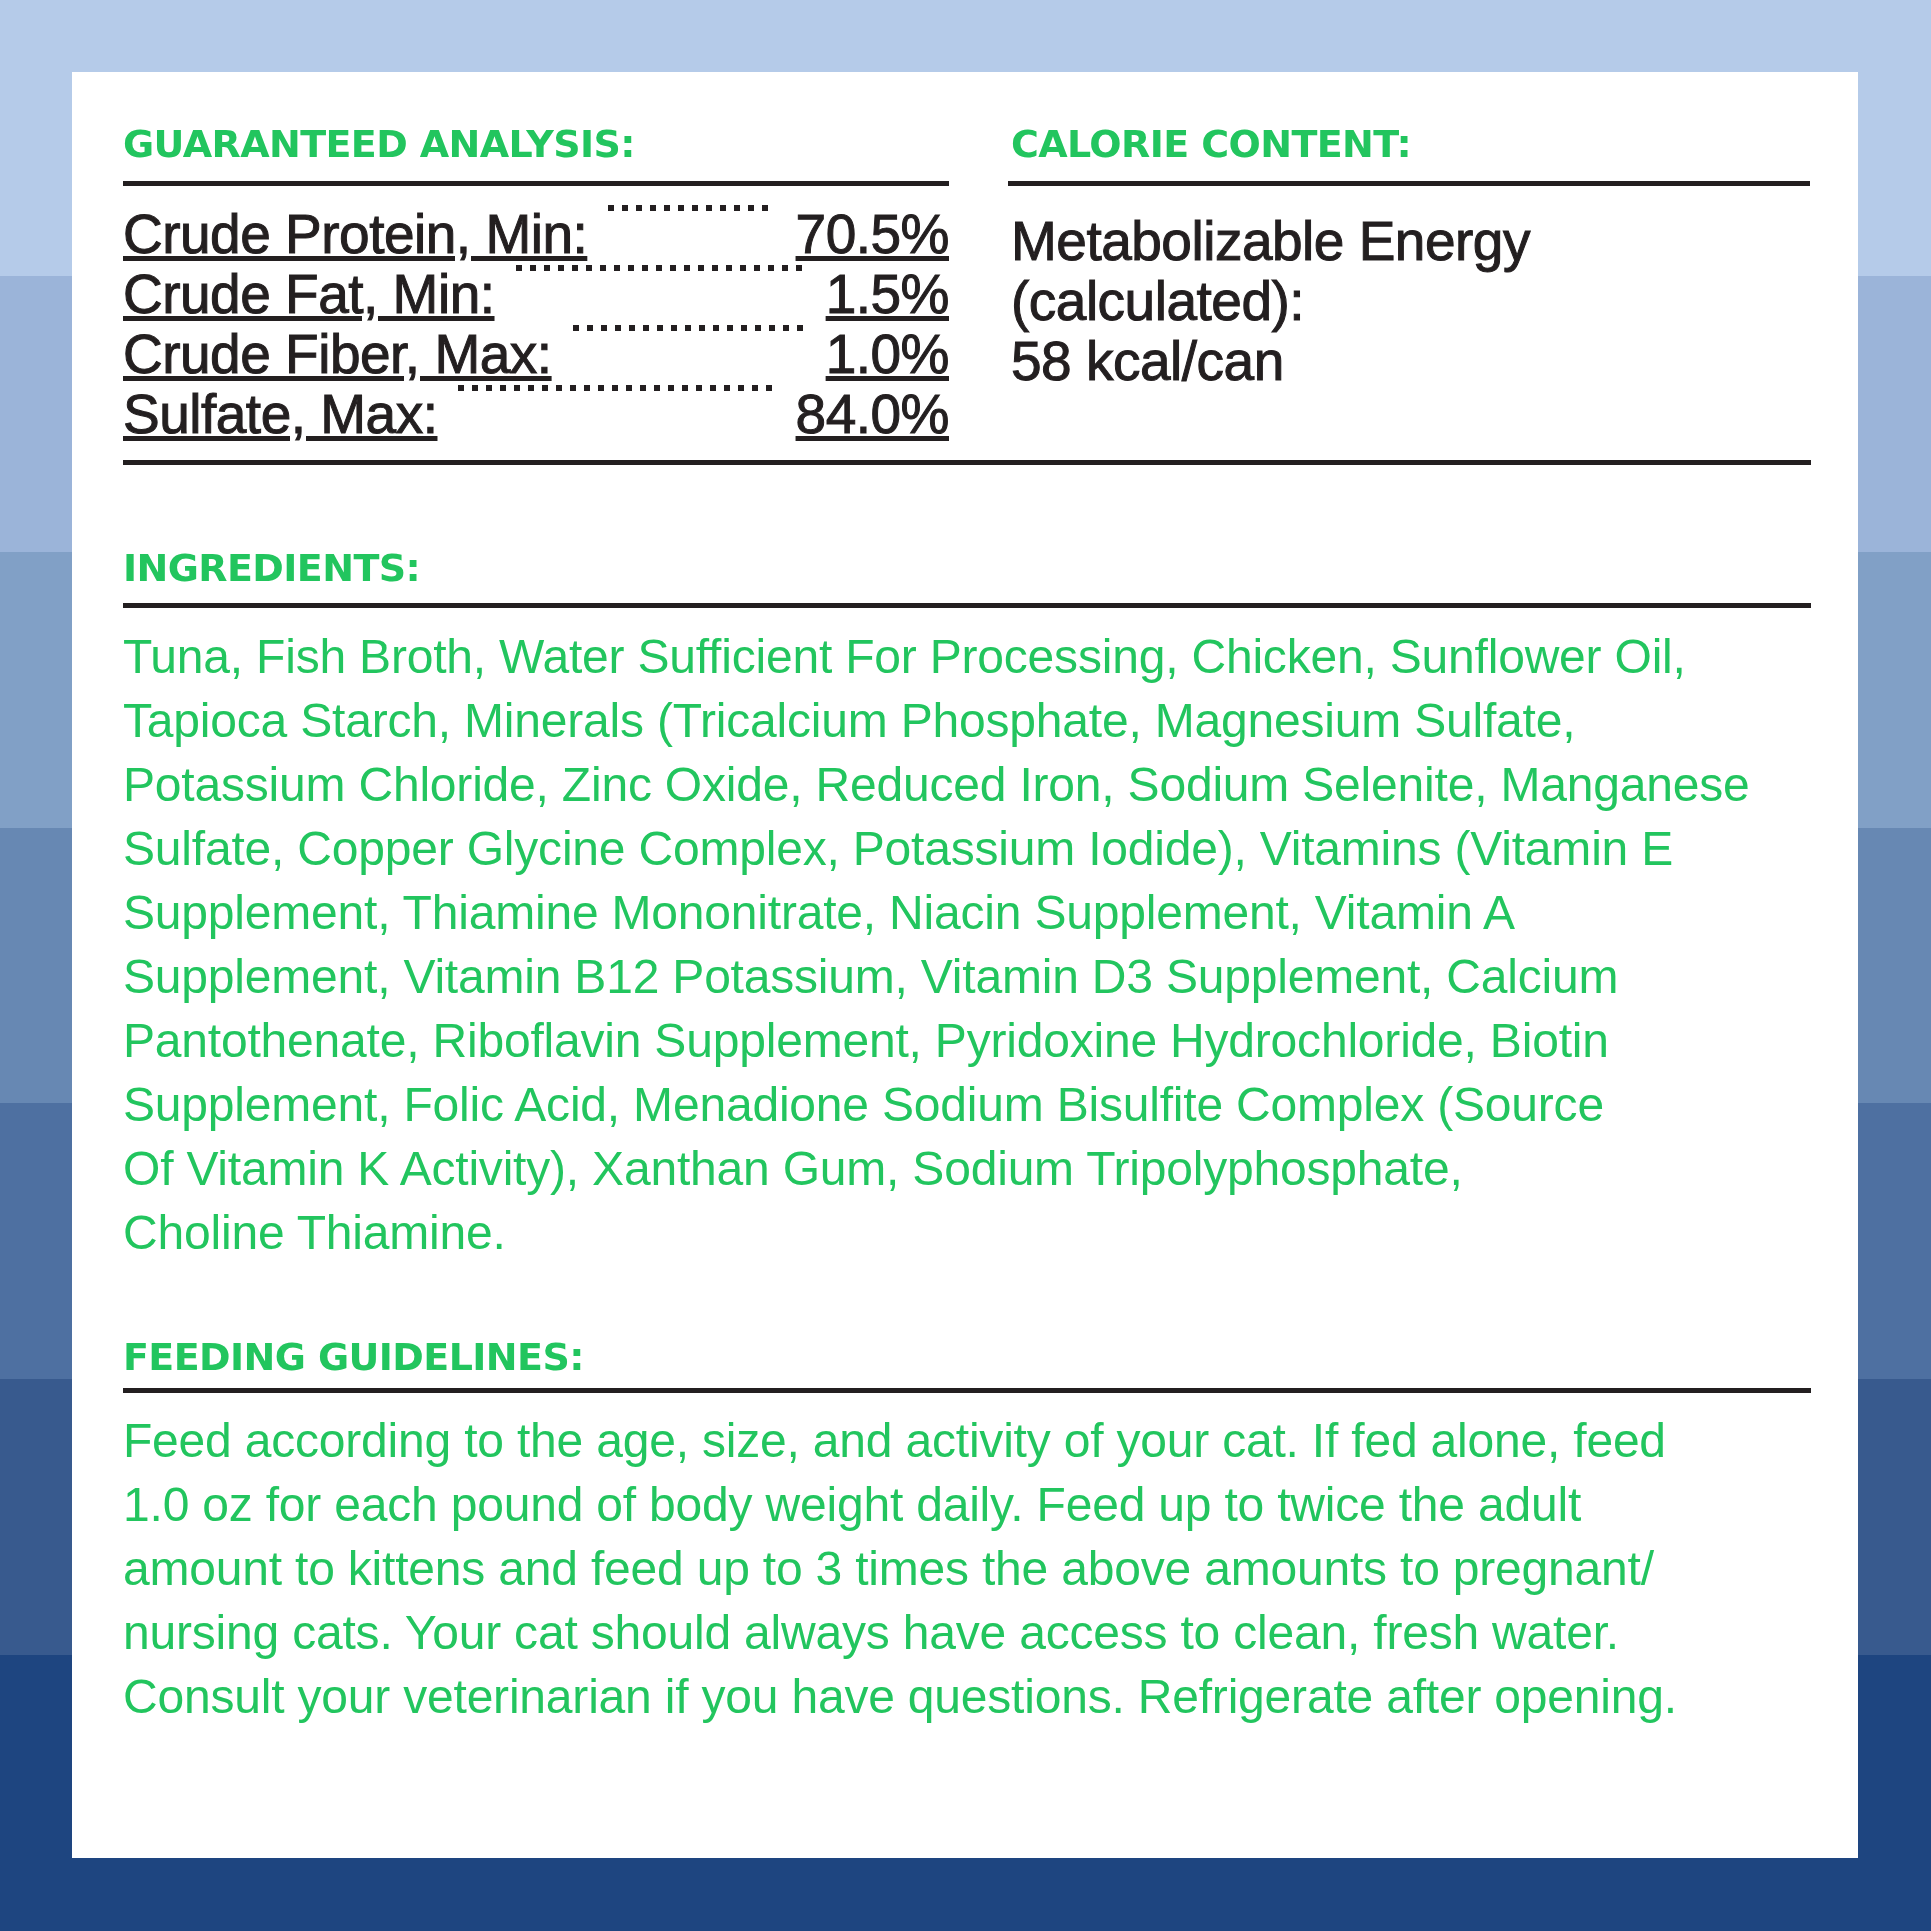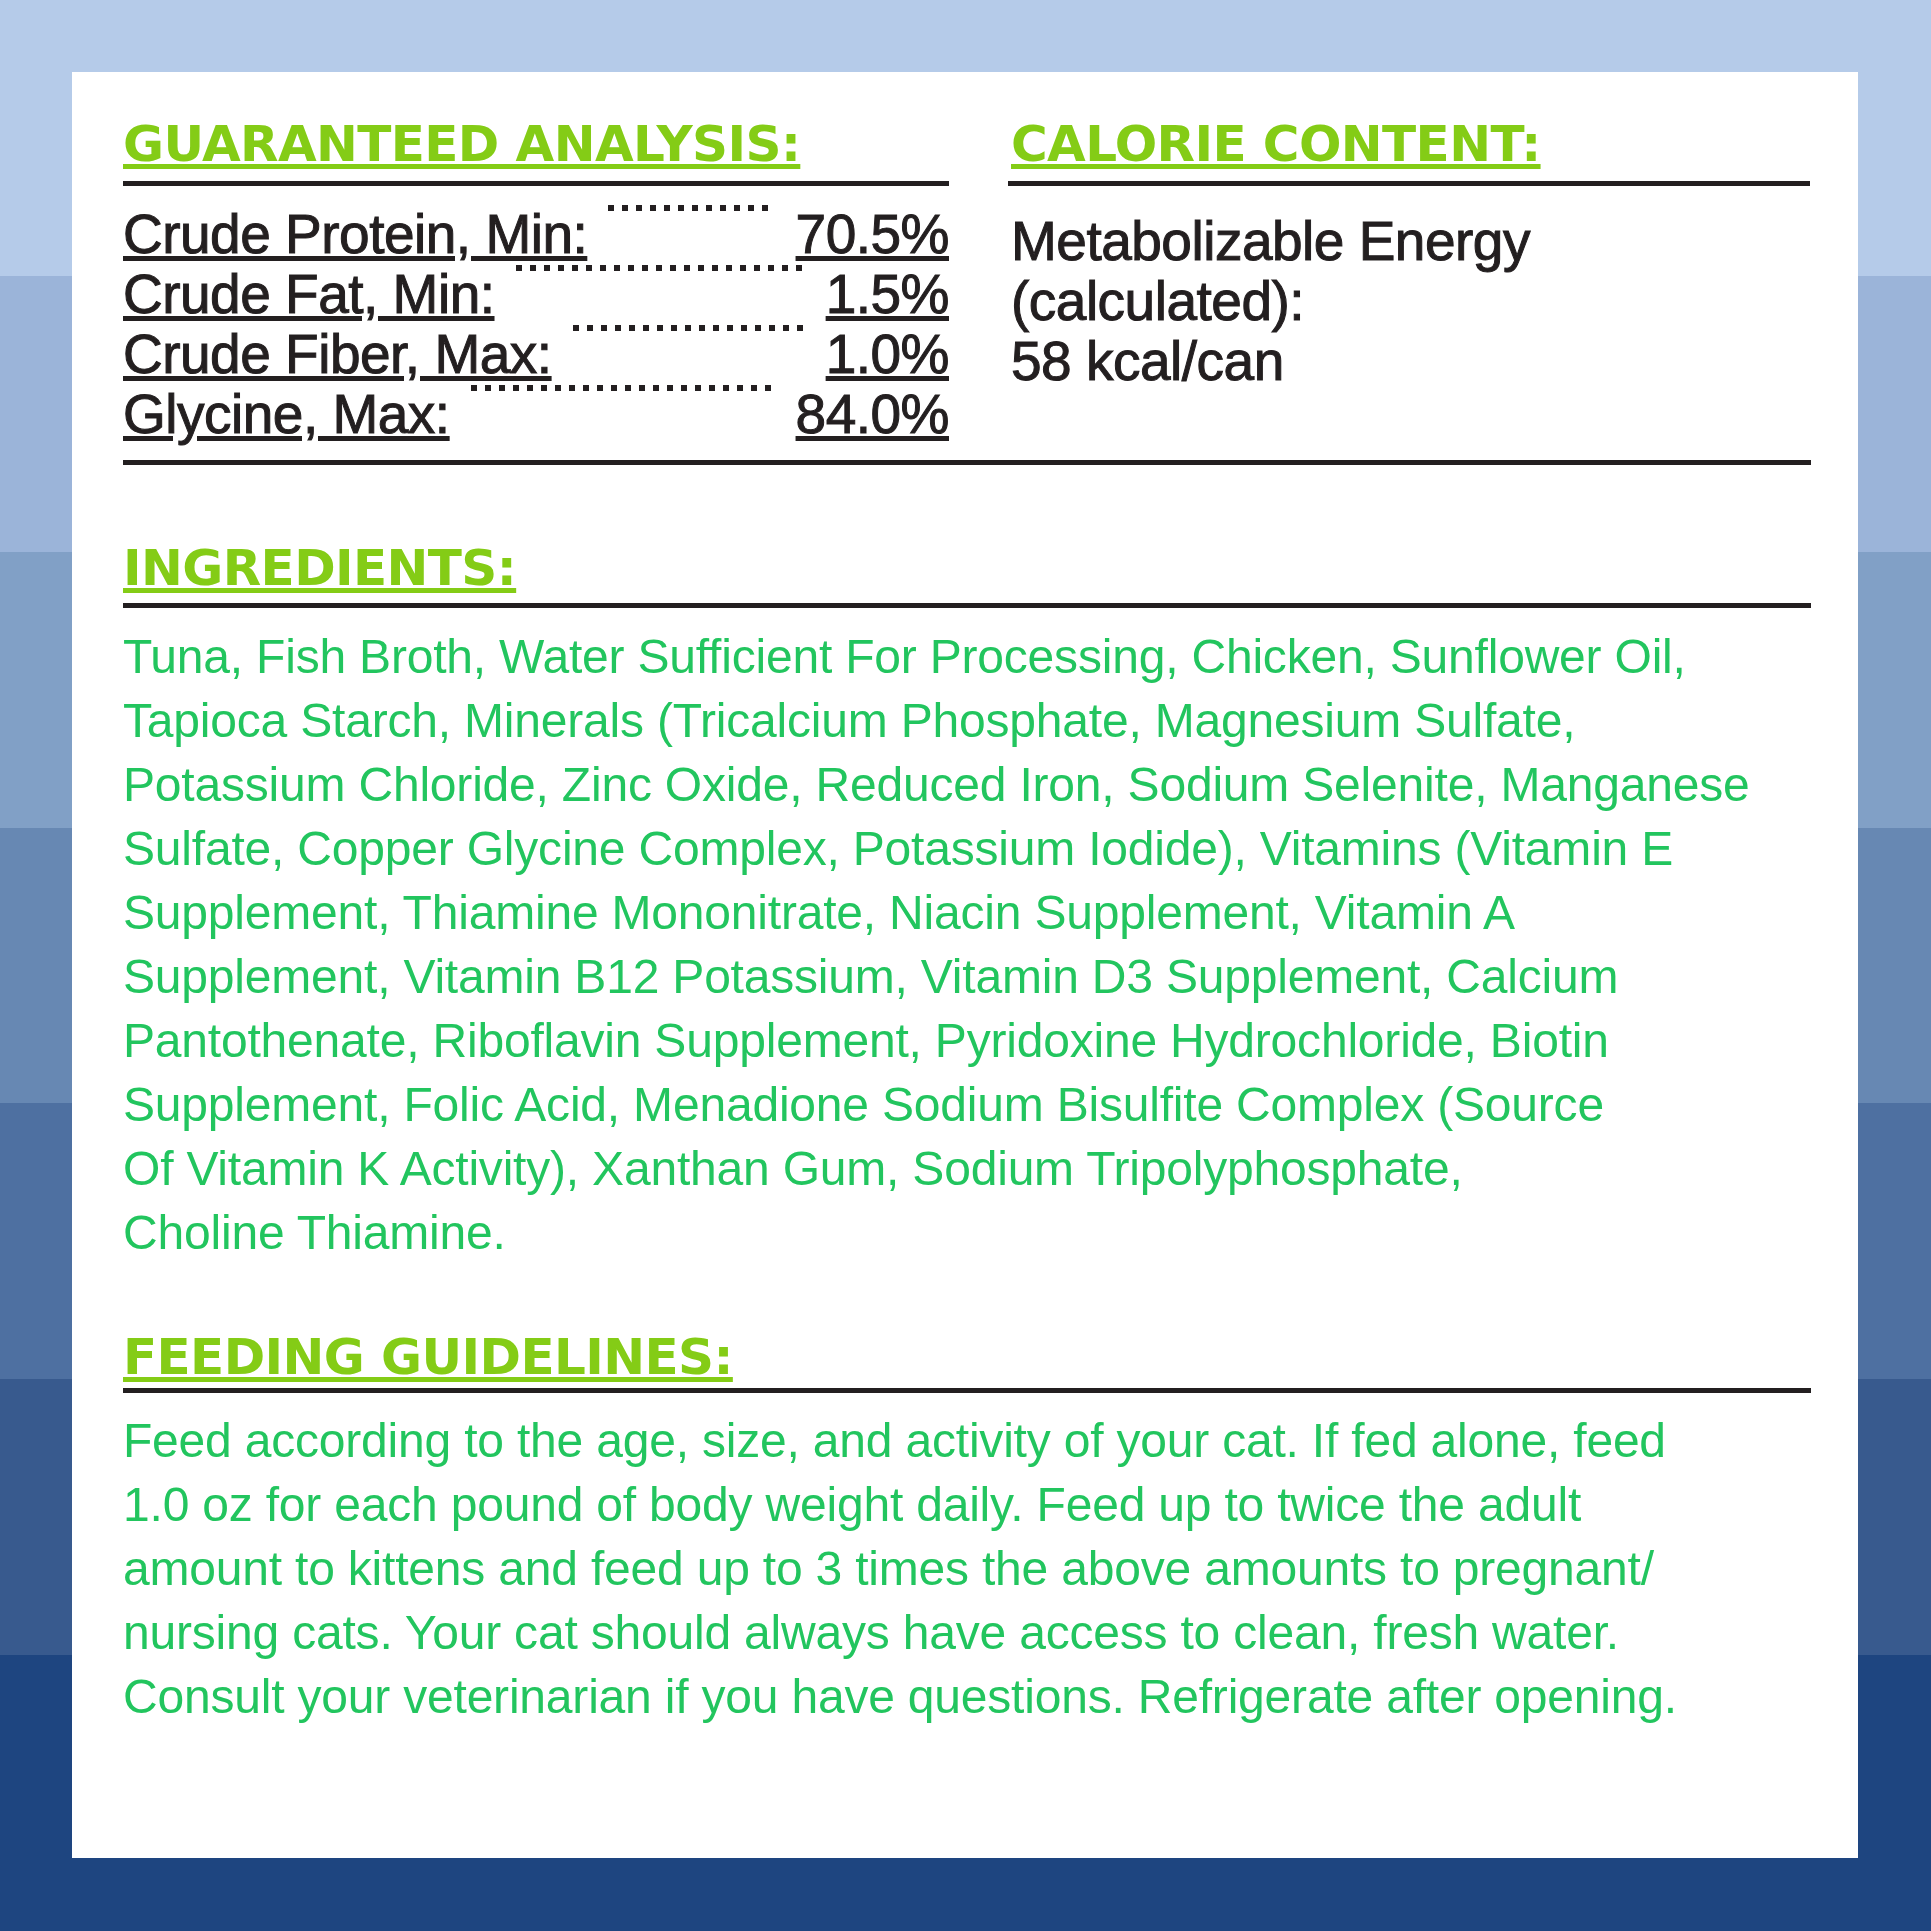--- a/index.html
+++ b/index.html
@@ -9,26 +9,25 @@
     .bands { position: absolute; left: 0; top: 0; width: 1931px; height: 1931px; display: flex; flex-direction: column; }
     .band { flex: 1 1 0; width: 100%; }
 
     .panel { position: absolute; left: 72px; top: 72px; width: 1786px; height: 1786px; background: #ffffff; }
 
     .abs { position: absolute; }
 
     .heading {
       font-family: "DejaVu Sans", sans-serif;
       font-weight: bold;
-      font-size: 50px;
+      font-size: 38px;
       line-height: 62px;
       letter-spacing: -0.6px;
       white-space: nowrap;
-      color: #84cc16;
-      text-decoration: underline;
+      color: #22c55e;
     }
 
     .rule { position: absolute; height: 4.8px; background: #231f20; }
 
     .ga-rows { position: absolute; left: 123px; top: 204px; width: 826px; }
     .ga-row {
       display: flex; align-items: flex-start; height: 60px;
       font-size: 55px; line-height: 60px; white-space: nowrap;
       -webkit-text-stroke: 1px #231f20;
       letter-spacing: -0.5px;
@@ -87,21 +86,21 @@
     <span class="ga-label">Crude Fat, Min:</span>
     <span class="ga-leader"></span>
     <span class="ga-value">1.5%</span>
   </div>
   <div class="ga-row">
     <span class="ga-label">Crude Fiber, Max:</span>
     <span class="ga-leader"></span>
     <span class="ga-value">1.0%</span>
   </div>
   <div class="ga-row">
-    <span class="ga-label">Glycine, Max:</span>
+    <span class="ga-label">Sulfate, Max:</span>
     <span class="ga-leader"></span>
     <span class="ga-value">84.0%</span>
   </div>
 </div>
 
 <div class="abs heading" style="left:1011px; top:113px;">CALORIE CONTENT:</div>
 <div class="rule" style="left:1008px; top:181px; width:802px;"></div>
 
 <div class="cal-lines">
   <div class="cal-line">Metabolizable Energy</div>

